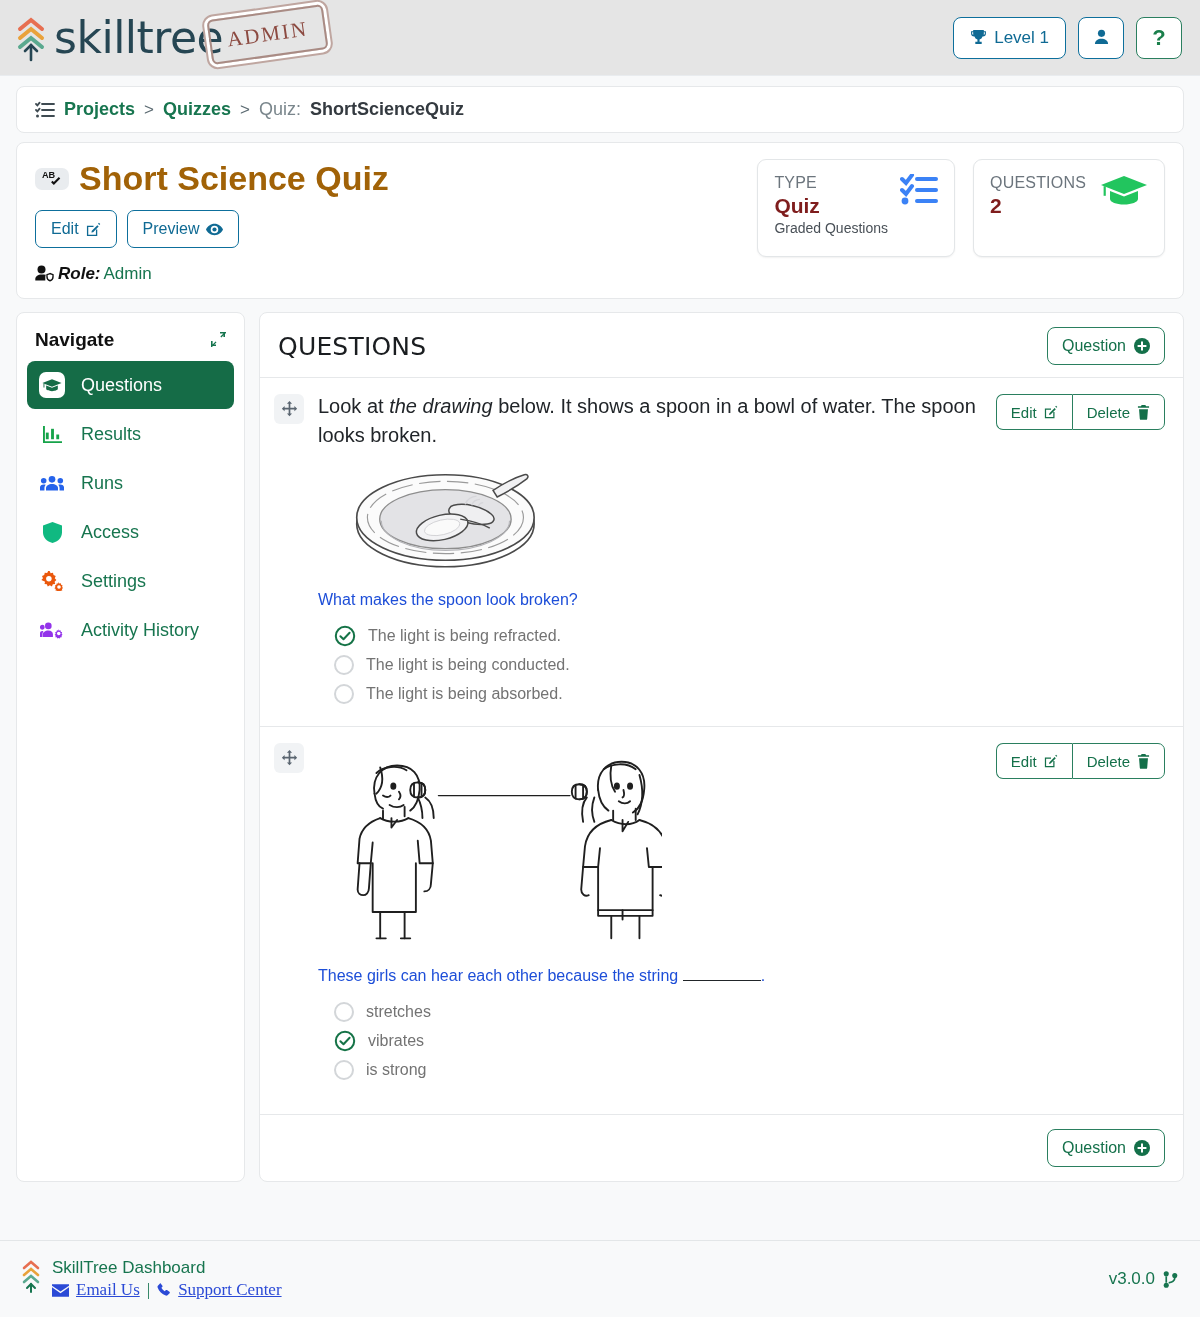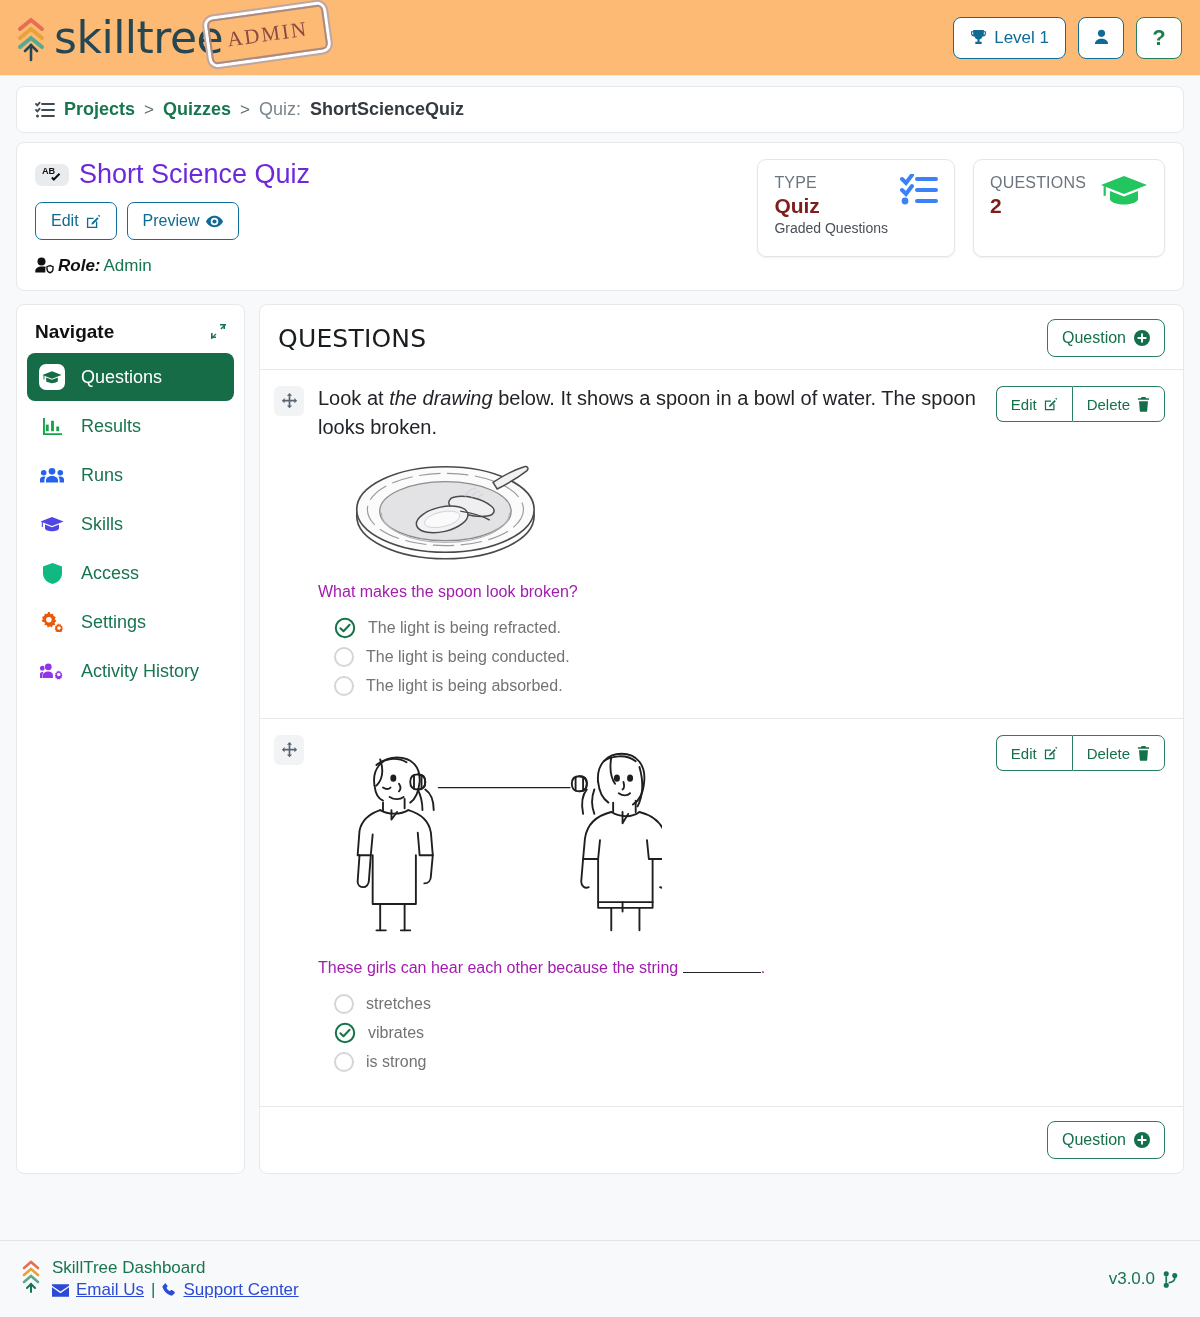--- a/index.html
+++ b/index.html
@@ -7,21 +7,21 @@
   body {
     width: 1200px; height: 1317px;
     background: #f8f9fa;
     font-family: "Liberation Sans", sans-serif;
     color: #212529;
     overflow: hidden;
   }
 
   
   .topbar {
-    height: 76px; background: #fdba74;
+    height: 76px; background: #e5e5e5;
     display: flex; align-items: center; justify-content: space-between;
     padding: 0 18px 0 14px;
     border-bottom: 1px solid #e9ecef;
   }
   .brand { display:flex; align-items:center; position:relative; }
   .logo-mark { width: 34px; height: 46px; margin-right: 6px; position:relative; }
   .logo-mark svg { display:block; }
   .brand-text {
     font-size: 44px; color: #264653; letter-spacing: -0.5px;
     font-family: "DejaVu Sans", sans-serif; font-weight: 400;
@@ -67,21 +67,21 @@
     background:#fff; border:1px solid #e6e8ea; border-radius:8px;
     margin: 9px 16px 0 16px; padding: 16px 18px 14px 18px;
     display:flex; justify-content:space-between; align-items:flex-start;
   }
   .ab-icon {
     width: 34px; height: 22px; border-radius:7px; background:#e9ecef;
     display:inline-flex; align-items:center; justify-content:center;
     margin-right: 10px; flex:none;
   }
   .title-row { display:flex; align-items:center; }
-  .page-title { font-size: 27px; font-weight: normal; color:#6d28d9; }
+  .page-title { font-size: 34px; font-weight: bold; color:#a16207; }
   .hdr-btns { display:flex; gap:10px; margin-top: 12px; }
   .btn-edit, .btn-preview {
     border:1px solid #0d6f9c; color:#0f6a94; background:#fff;
     border-radius:7px; height:38px; padding:0 15px;
     display:flex; align-items:center; gap:7px; font-size:16px; cursor:pointer;
   }
   .role-line { margin-top: 16px; font-size: 17px; display:flex; align-items:center; gap:3px; }
   .role-label { font-style: italic; font-weight: bold; color:#111; }
   .role-value { color:#17754f; }
 
@@ -154,21 +154,21 @@
   .q-text i { font-style: italic; }
   .q-actions { display:flex; flex:none; margin-top:2px; }
   .btn-q-edit, .btn-q-del {
     border:1px solid #2a7f5f; color:#14704a; background:#fff;
     height:36px; padding:0 14px; display:flex; align-items:center; gap:7px;
     font-size:15px; cursor:pointer;
   }
   .btn-q-edit { border-radius: 7px 0 0 7px; border-right:none; }
   .btn-q-del { border-radius: 0 7px 7px 0; }
   .q-figure { margin: 10px 0 12px 34px; }
-  .q-prompt { font-size: 16px; color:#a21caf; margin-top: 4px; }
+  .q-prompt { font-size: 16px; color:#1d4ed8; margin-top: 4px; }
   .q-prompt .blank { border-bottom:1px solid #212529; display:inline-block; width:78px; }
   .answers { margin-top: 12px; }
   .answer { display:flex; align-items:center; gap:12px; height: 29px; margin-left: 16px; }
   .ans-text { font-size: 16px; color:#737373; }
   .radio-empty {
     width: 20px; height:20px; border-radius:50%; border:2px solid #d3d6d9; flex:none;
   }
   .radio-check { width:22px; height:22px; flex:none; }
   .q-panel-foot {
     border-top:1px solid #e6e8ea; padding: 14px 18px;
@@ -178,21 +178,21 @@
   
   .footer {
     position:absolute; left:0; right:0; bottom:0; height: 77px;
     border-top:1px solid #e3e6e8; background:#f8f9fa;
     display:flex; align-items:center; justify-content:space-between;
     padding: 0 22px 0 20px;
   }
   .foot-left { display:flex; align-items:flex-end; gap:10px; }
   .foot-lines { display:flex; flex-direction:column; gap:2px; }
   .foot-title { color:#17754f; font-size: 17px; }
-  .foot-links { display:flex; align-items:center; gap:7px; font-size:17px; }
+  .foot-links { display:flex; align-items:center; gap:7px; font-size:17px;font-family:Liberation Serif, serif; }
   .foot-links a { color:#2b4ad6; text-decoration:underline; cursor:pointer; }
   .foot-divider { color:#17754f; }
   .foot-right { display:flex; align-items:center; gap:8px; color:#17754f; font-size:17px; }
   .wrap { position:relative; width:1200px; height:1317px; }
 </style>
 </head>
 <body>
 
 <div class="wrap">
 
@@ -371,30 +371,20 @@
             <circle cx="13" cy="5" r="3.6"></circle>
               <circle cx="4" cy="6.5" r="3"></circle>
               <circle cx="22" cy="6.5" r="3"></circle>
             <path d="M13 10c-3.6 0-6.5 2-6.5 4.4V17h13v-2.6C19.5 12 16.6 10 13 10z"></path>
             <path d="M4 10.5c-2.3 0-4 1.4-4 3.1V17h4.8v-2.6c0-1.4.5-2.7 1.4-3.6-.7-.2-1.4-.3-2.2-.3zM22 10.5c-.8 0-1.5.1-2.2.3.9.9 1.4 2.2 1.4 3.6V17H26v-3.4c0-1.7-1.7-3.1-4-3.1z"></path>
           </svg>
         </span>
         <span>Runs</span>
       </div>
 
-      <div class="nav-item">
-        <span class="ni-icon">
-          <svg width="24" height="17" viewBox="0 0 48 34" fill="#4f46e5">
-            <path d="M24 2 1 11l23 9 23-9-23-9z"></path>
-            <path d="M10 17v8c0 3 6.3 5.5 14 5.5S38 28 38 25v-8l-14 5.5L10 17z"></path>
-            <path d="M3.6 12.2v9.6h2.2v-9.6H3.6z"></path>
-          </svg>
-        </span>
-        <span>Skills</span>
-      </div>
 
       <div class="nav-item">
         <span class="ni-icon">
           <svg width="19" height="21" viewBox="0 0 20 22" fill="#10b981">
             <path d="M10 0L0 3.6v7.2C0 16.4 4.2 20.9 10 22c5.8-1.1 10-5.6 10-11.2V3.6L10 0z"></path>
           </svg>
         </span>
         <span>Access</span>
       </div>
 

